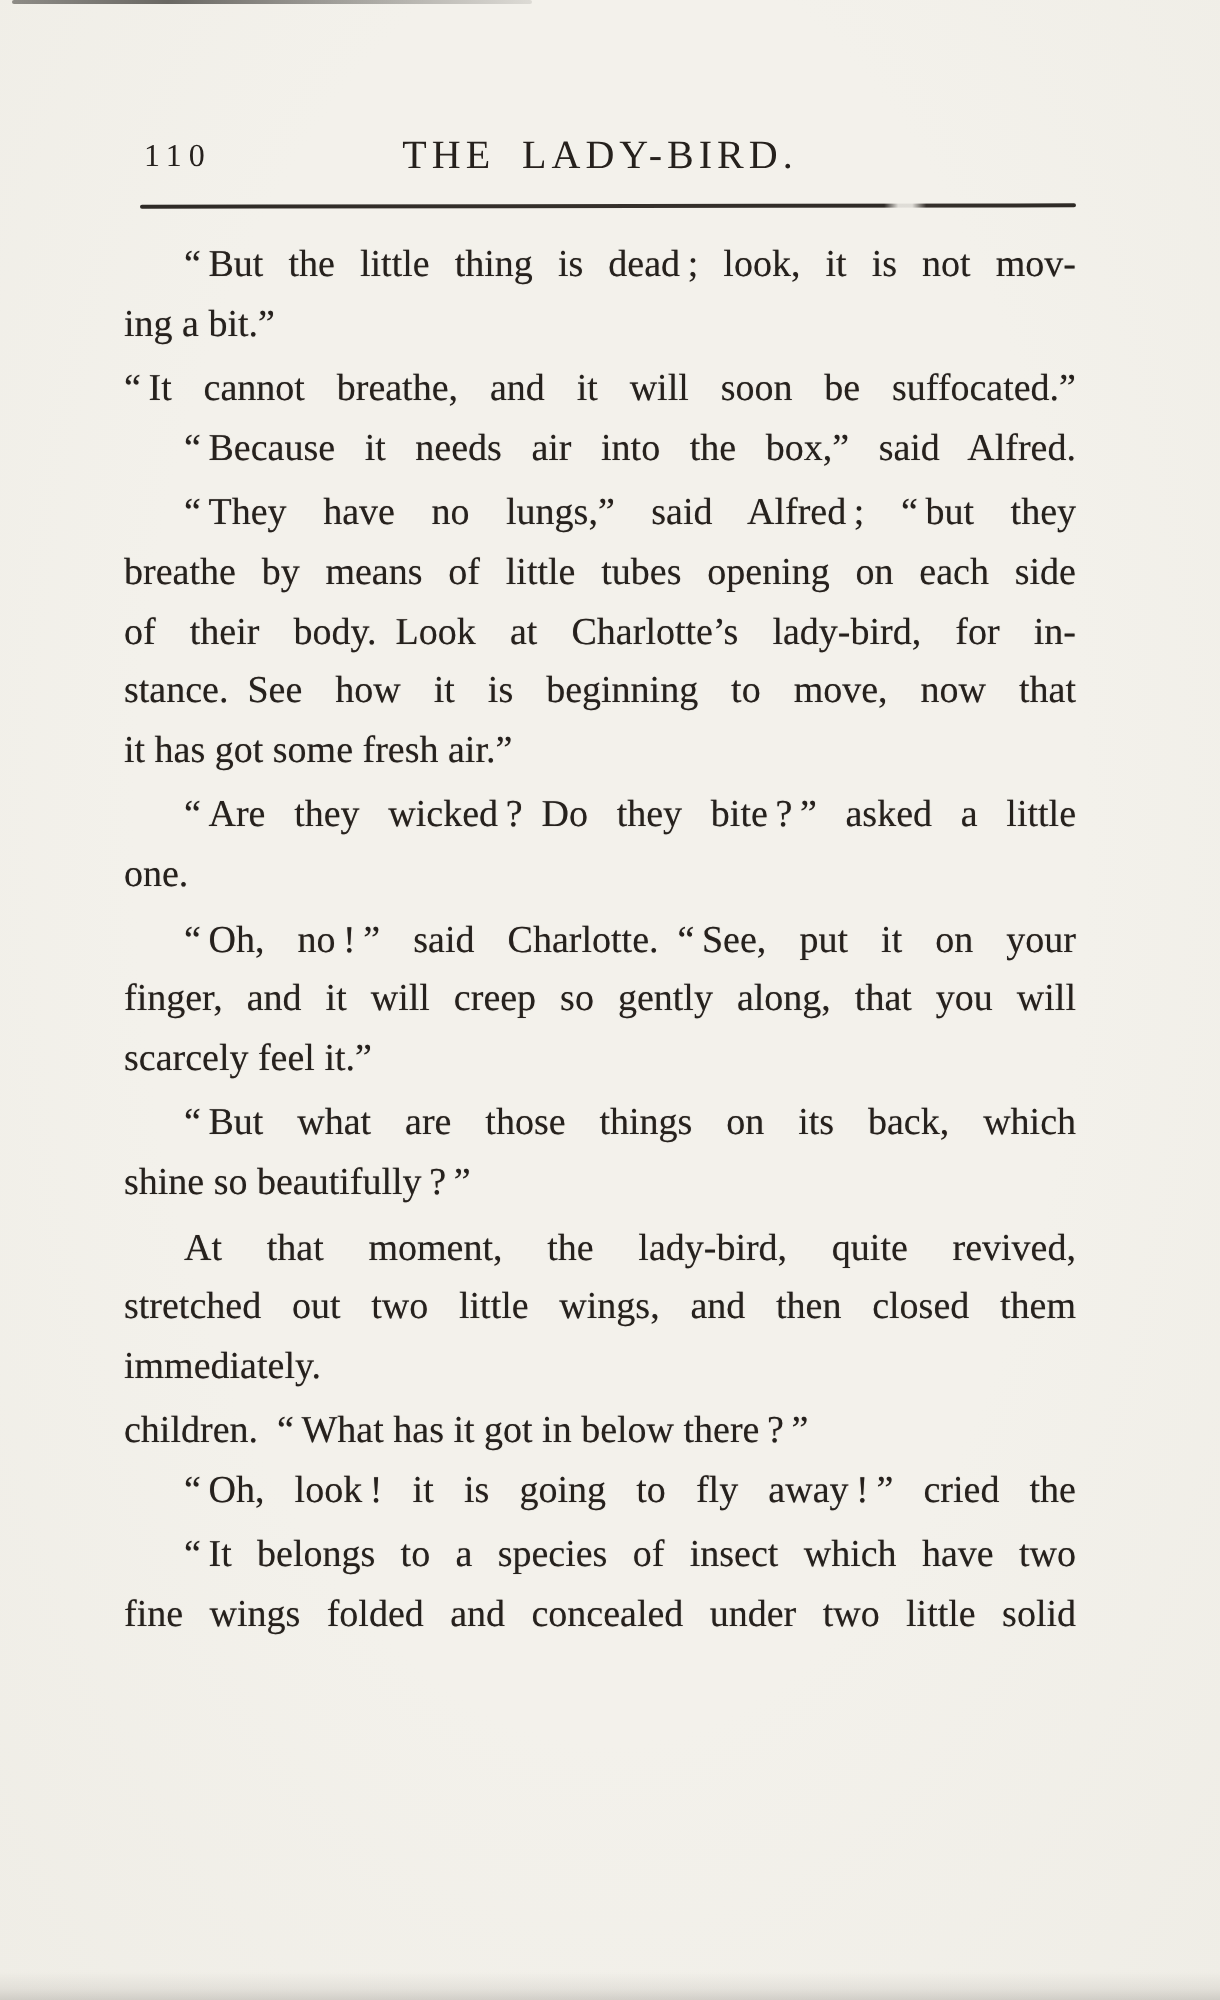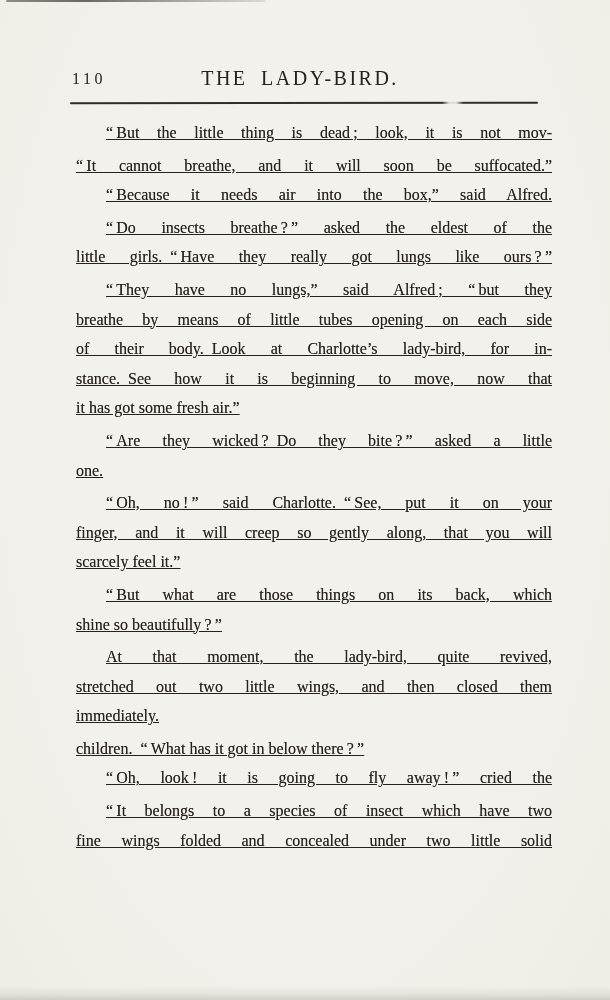--- a/index.html
+++ b/index.html
@@ -64,25 +64,24 @@
       #2e2a26 0%, #35302b 55%, #2e2a26 79.5%,
       rgba(46,42,38,0.10) 81%,
       rgba(46,42,38,0.10) 82.5%,
       #35302b 84%, #2e2a26 100%);
     transform: rotate(-0.08deg);
     border-radius: 1px;
   }
   
   .body-text {
     position: absolute;
-    top: 118px; left: 76px;
+    top: 118px; left: 62px;
     width: 476px;
-    font-size: 16px;
+    font-size: 19px;
     text-rendering: optimizeLegibility;
-    text-decoration: underline;
   }
   .para { margin: 3px 0 0 0; }
   .para:first-child { margin-top: 0; }
   .line {
     display: block;
     line-height: 29.6px;
     text-align: justify;
     text-shadow: 0 0 0.4px rgba(38,33,29,0.55);
   }
   .line.j { text-align-last: justify; }
@@ -100,31 +99,28 @@
     <div class="page-number">110</div>
     <div class="running-title">THE LADY-BIRD.</div>
   </div>
 
   <div class="header-rule"></div>
 
   <div class="body-text">
 
     <p class="para">
       <span class="line first j">“ But the little thing is dead ; look, it is not mov-</span>
+      <span class="line l">ing a bit.”</span>
     </p>
 
     <p class="para">
       <span class="line j">“ It cannot breathe, and it will soon be suffocated.”</span>
       <span class="line first j">“ Because it needs air into the box,” said Alfred.</span>
     </p>
 
-    <p class="para">
-      <span class="line first j">“ Do insects breathe ? ” asked the eldest of the</span>
-      <span class="line j">little girls. “ Have they really got lungs like ours ? ”</span>
-    </p>
 
     <p class="para">
       <span class="line first j">“ They have no lungs,” said Alfred ; “ but they</span>
       <span class="line j">breathe by means of little tubes opening on each side</span>
       <span class="line j">of their body. Look at Charlotte’s lady-bird, for in-</span>
       <span class="line j">stance. See how it is beginning to move, now that</span>
       <span class="line l">it has got some fresh air.”</span>
     </p>
 
     <p class="para">

